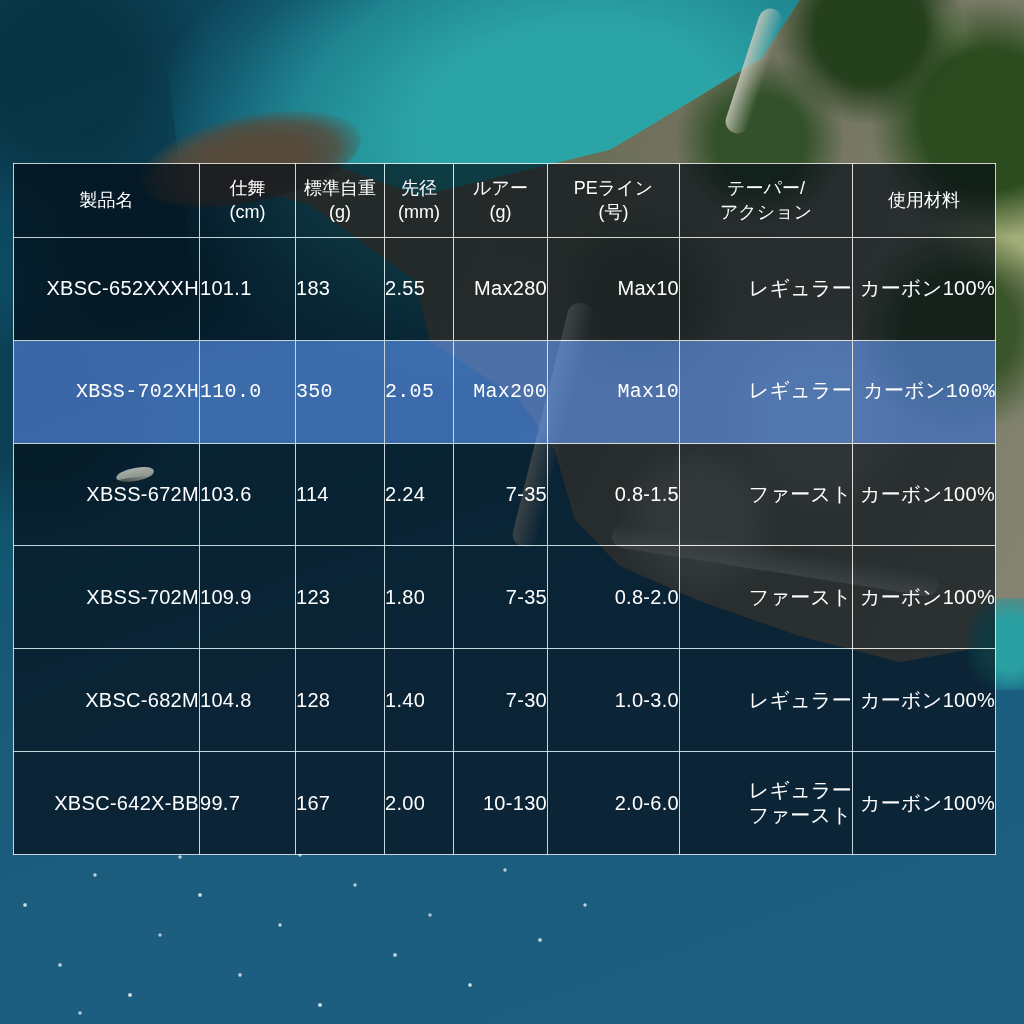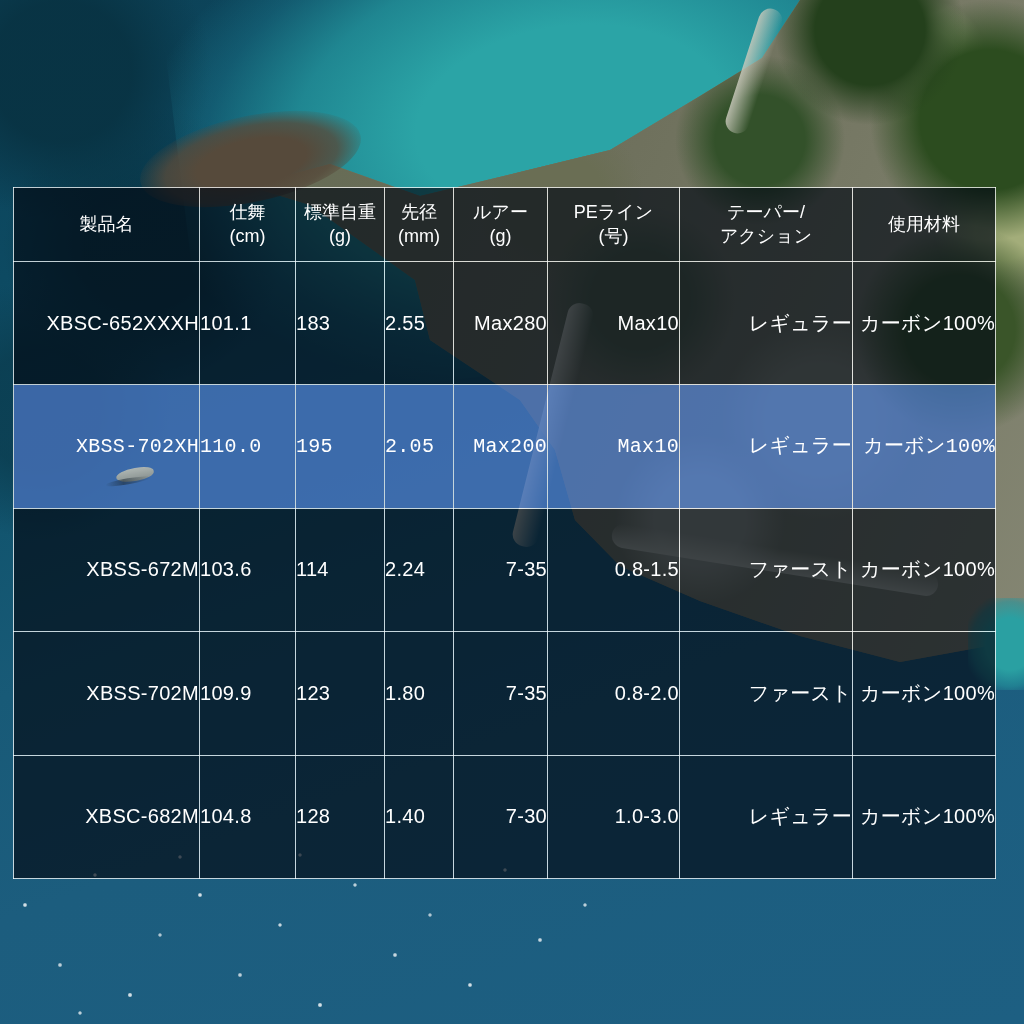--- a/index.html
+++ b/index.html
@@ -89,21 +89,21 @@
     border-radius:50%;
   }
   
   :root{
     --grid:rgba(255,255,255,.75);
     --cellbg:rgba(3,10,20,.68);
     --hlbg:rgba(70,112,184,.82);
   }
   table.spec{
     position:absolute;left:13px;top:163px;width:982px;height:692px;z-index:20;
-    border-collapse:collapse;table-layout:fixed;color:#ffffff;margin-top:24px;
+    border-collapse:collapse;table-layout:fixed;color:#ffffff;
   }
   table.spec th, table.spec td{
     border:1px solid var(--grid);
     background:var(--cellbg);
     white-space:pre-line;
     vertical-align:middle;
     overflow:hidden;
   }
   table.spec th{height:73px;font-size:18px;font-weight:400;text-align:center;line-height:1.3;padding:0 2px;}
   table.spec td{height:88px;font-size:20px;line-height:1.25;padding:0 0 0 3px;text-align:right;letter-spacing:.3px;}
@@ -162,21 +162,21 @@
       <td class="num">183</td>
       <td class="num">2.55</td>
       <td>Max280</td>
       <td>Max10</td>
       <td>レギュラー</td>
       <td>カーボン100%</td>
     </tr>
     <tr class="highlight">
       <td>XBSS-702XH</td>
       <td class="num">110.0</td>
-      <td class="num">195</td>
+      <td class="num">350</td>
       <td class="num">2.05</td>
       <td>Max200</td>
       <td>Max10</td>
       <td>レギュラー</td>
       <td>カーボン100%</td>
     </tr>
     <tr>
       <td>XBSS-672M</td>
       <td class="num">103.6</td>
       <td class="num">114</td>
@@ -199,14 +199,25 @@
     <tr>
       <td>XBSC-682M</td>
       <td class="num">104.8</td>
       <td class="num">128</td>
       <td class="num">1.40</td>
       <td>7-30</td>
       <td>1.0-3.0</td>
       <td>レギュラー</td>
       <td>カーボン100%</td>
     </tr>
+    <tr>
+      <td>XBSC-642X-BB</td>
+      <td class="num">99.7</td>
+      <td class="num">167</td>
+      <td class="num">2.00</td>
+      <td>10-130</td>
+      <td>2.0-6.0</td>
+      <td>レギュラー
+ファースト</td>
+      <td>カーボン100%</td>
+    </tr>
   </tbody>
 </table>
 
 </body></html>

